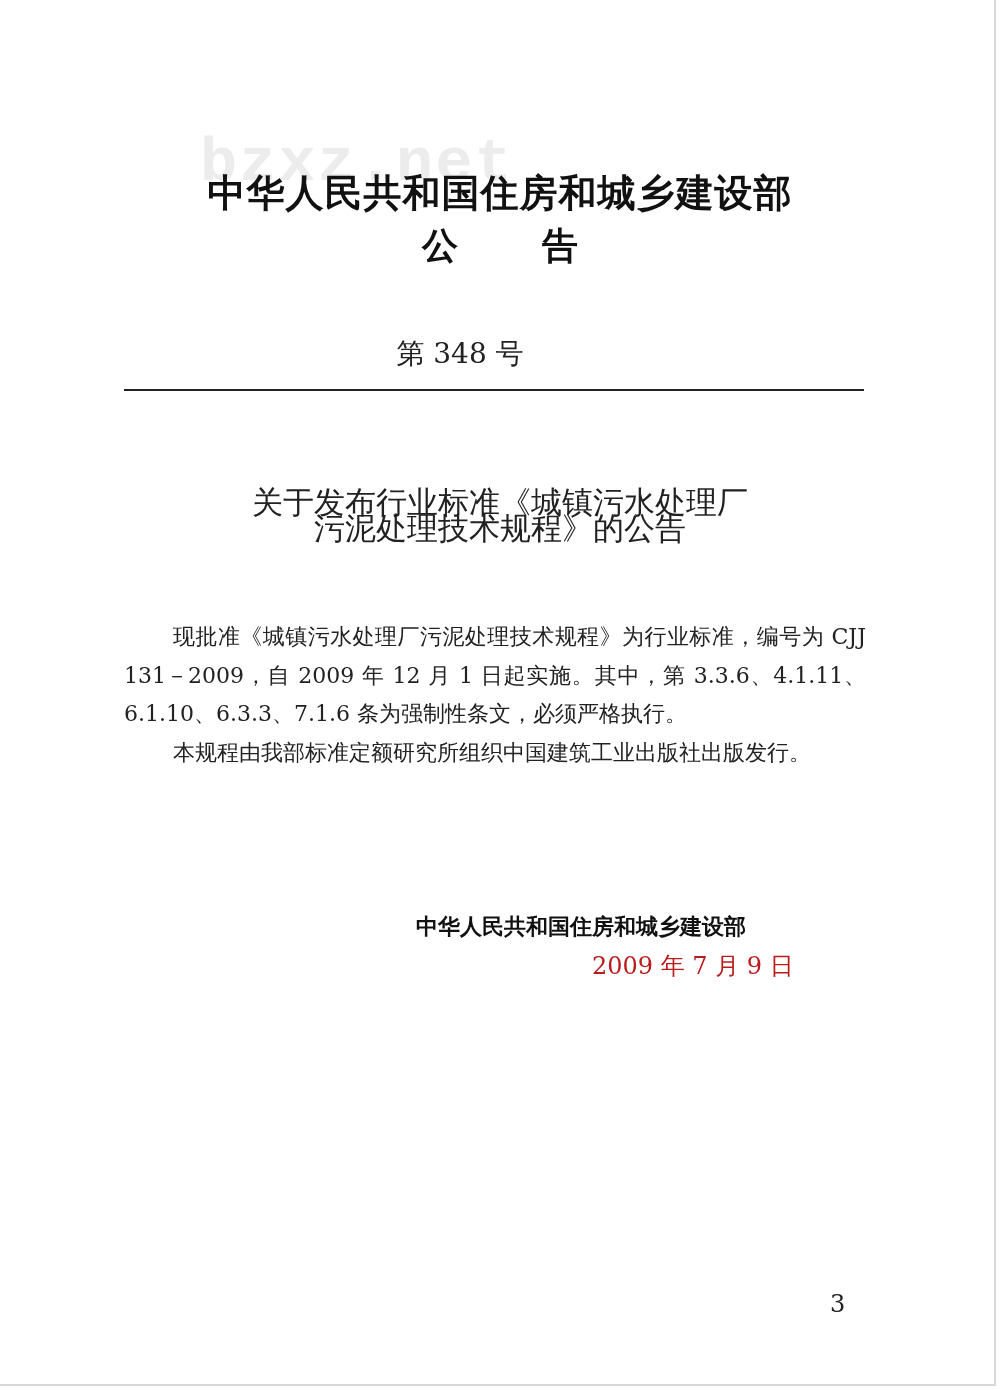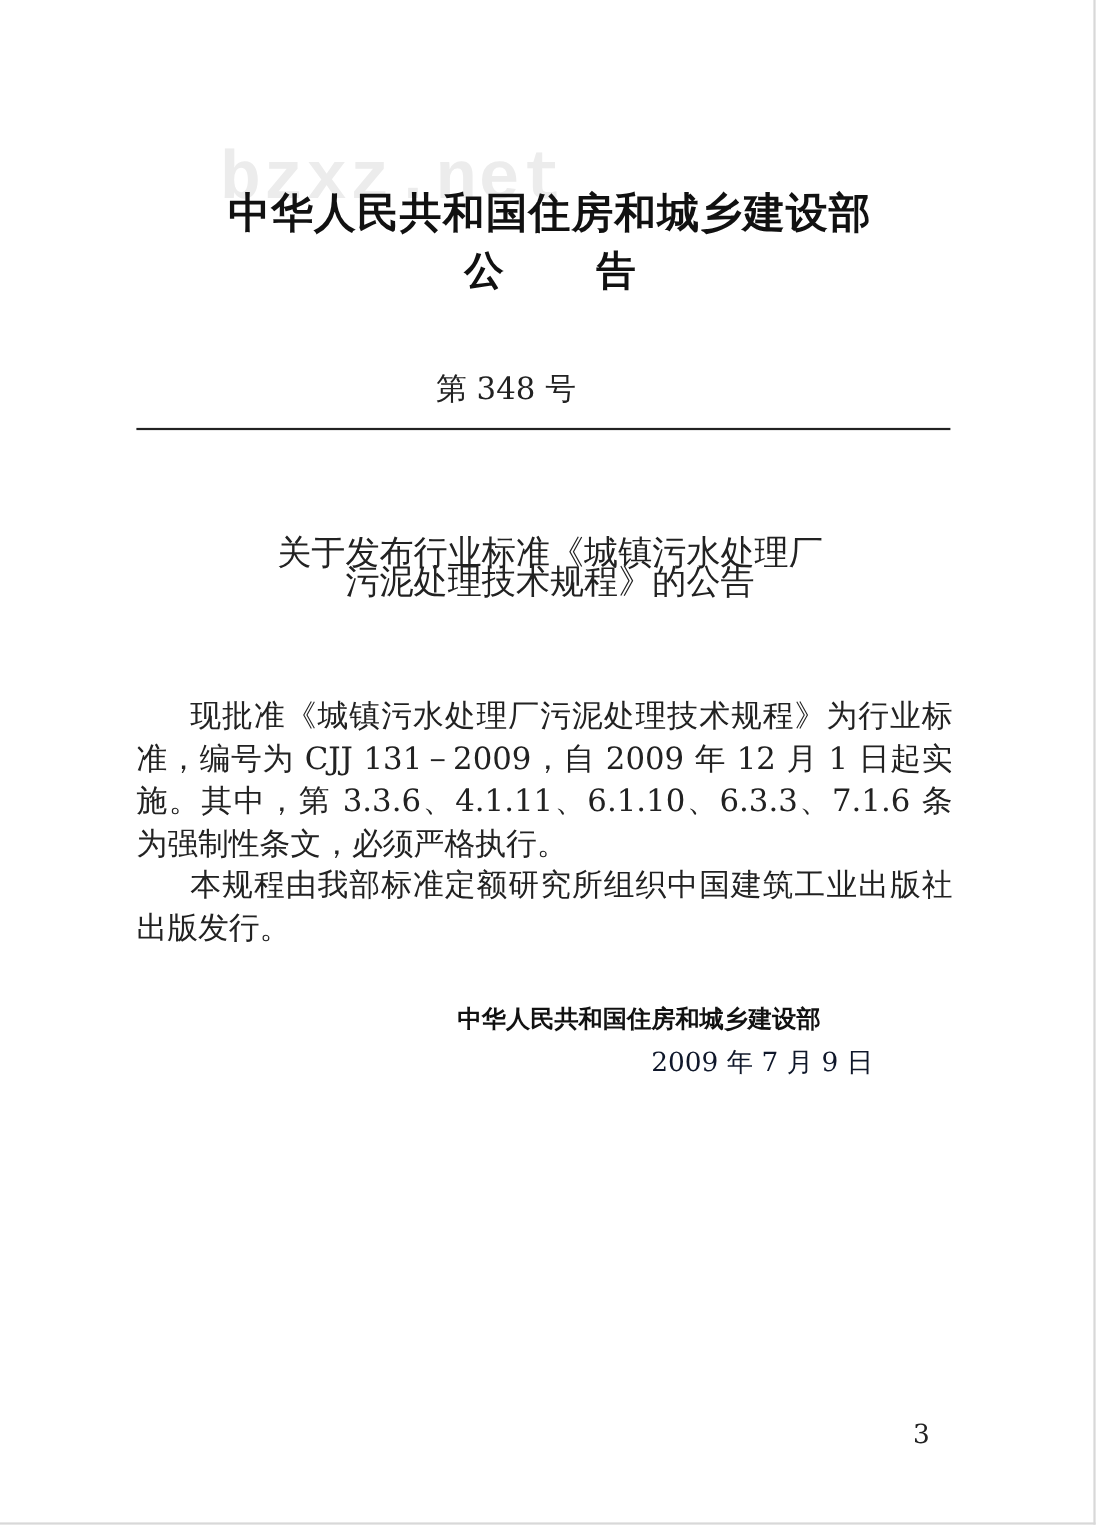--- a/index.html
+++ b/index.html
@@ -14,26 +14,26 @@
          letter-spacing:1px; color:#111; }
   .notice-title { position:absolute; left:0; width:1000px; top:222px; text-align:center;
          font-family:Liberation Mono, monospace; font-weight:bold; font-size:36px; color:#111; }
   .notice-title span { display:inline-block; margin:0 42px; }
   .notice-number { position:absolute; left:0; width:920px; top:335px; text-align:center;
          font-size:28px; color:#222; }
   .rule { position:absolute; left:124px; width:740px; top:389px; height:2px; background:#222; }
   .heading { position:absolute; left:0; width:1000px; text-align:center; font-size:31px; color:#222; }
   .heading.l1 { top:482px; }
   .heading.l2 { top:508px; }
-  .body-text { position:absolute; left:124px; width:742px; top:632px; font-size:28px; line-height:38.5px;
+  .body-text { position:absolute; left:124px; width:742px; top:618px; font-size:22px; line-height:38.5px;
          color:#222; text-align:justify; }
   .body-text p { margin:0; text-indent:49px; }
   .sign-org { position:absolute; left:416px; top:912px; font-family:"DejaVu Sans","Liberation Sans",sans-serif;
          font-weight:bold; font-size:22px; color:#111; }
-  .sign-date { position:absolute; left:592px; top:950px; font-size:24px; color:#0f172a; }
+  .sign-date { position:absolute; left:592px; top:950px; font-size:24px; color:#b91c1c; }
   .page-num { position:absolute; left:830px; top:1290px; font-size:24px; color:#222; }
 </style>
 </head>
 <body>
 
 <div class="page-border"></div>
 
 <div class="watermark">bzxz.net</div>
 
 <div class="ministry-title">中华人民共和国住房和城乡建设部</div>

